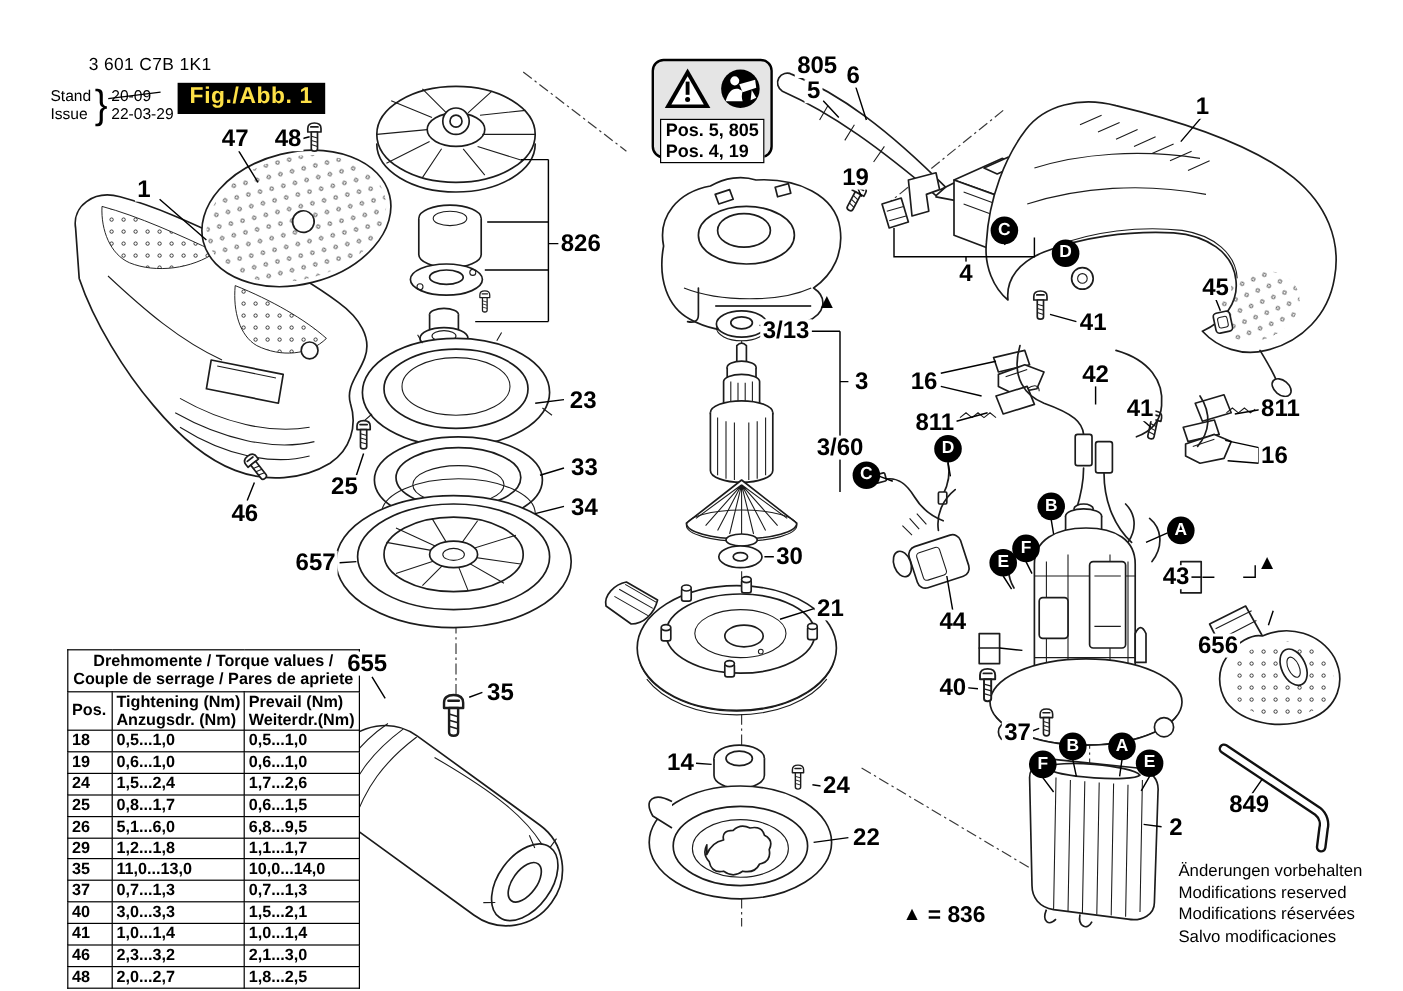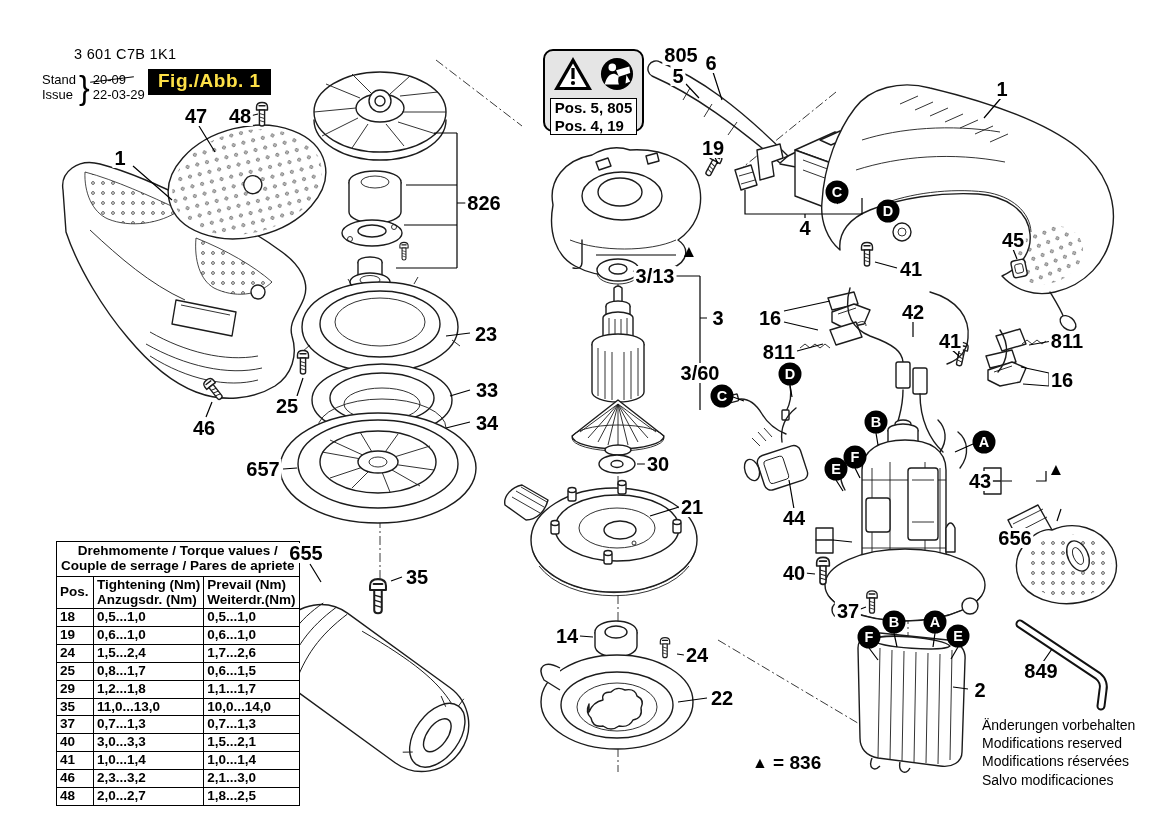--- a/index.html
+++ b/index.html
@@ -459,20 +459,25 @@
         <td class="c1">24</td>
         <td class="c2">1,5...2,4</td>
         <td class="c3">1,7...2,6</td>
       </tr>
       <tr>
         <td class="c1">25</td>
         <td class="c2">0,8...1,7</td>
         <td class="c3">0,6...1,5</td>
       </tr>
       <tr>
+        <td class="c1">26</td>
+        <td class="c2">5,1...6,0</td>
+        <td class="c3">6,8...9,5</td>
+      </tr>
+      <tr>
         <td class="c1">29</td>
         <td class="c2">1,2...1,8</td>
         <td class="c3">1,1...1,7</td>
       </tr>
       <tr>
         <td class="c1">35</td>
         <td class="c2">11,0...13,0</td>
         <td class="c3">10,0...14,0</td>
       </tr>
       <tr>

